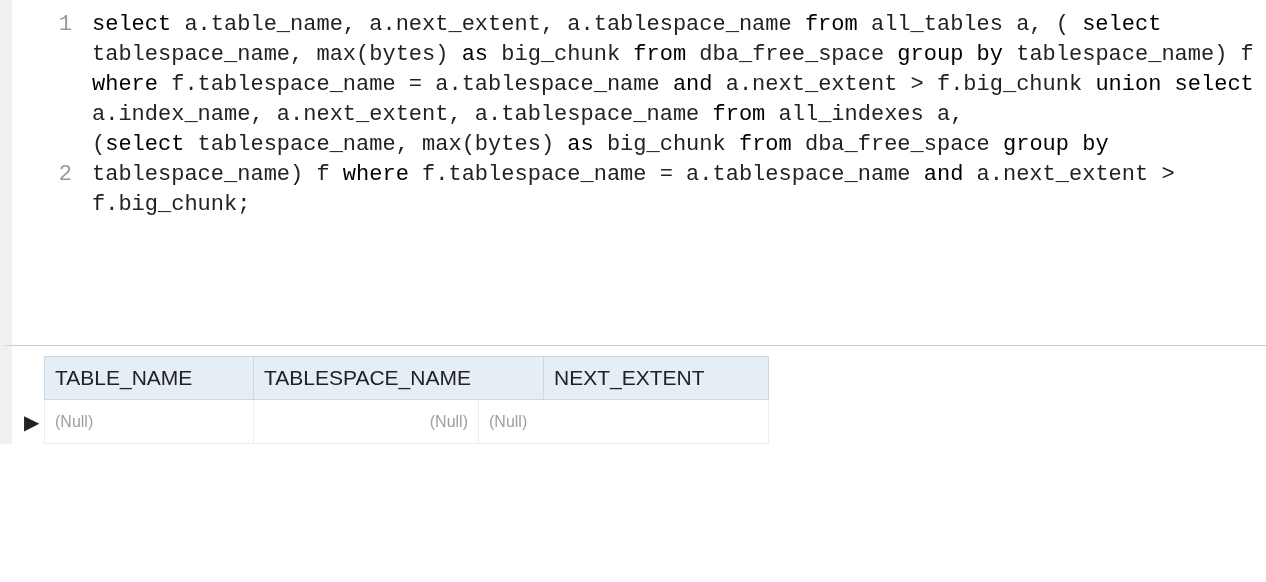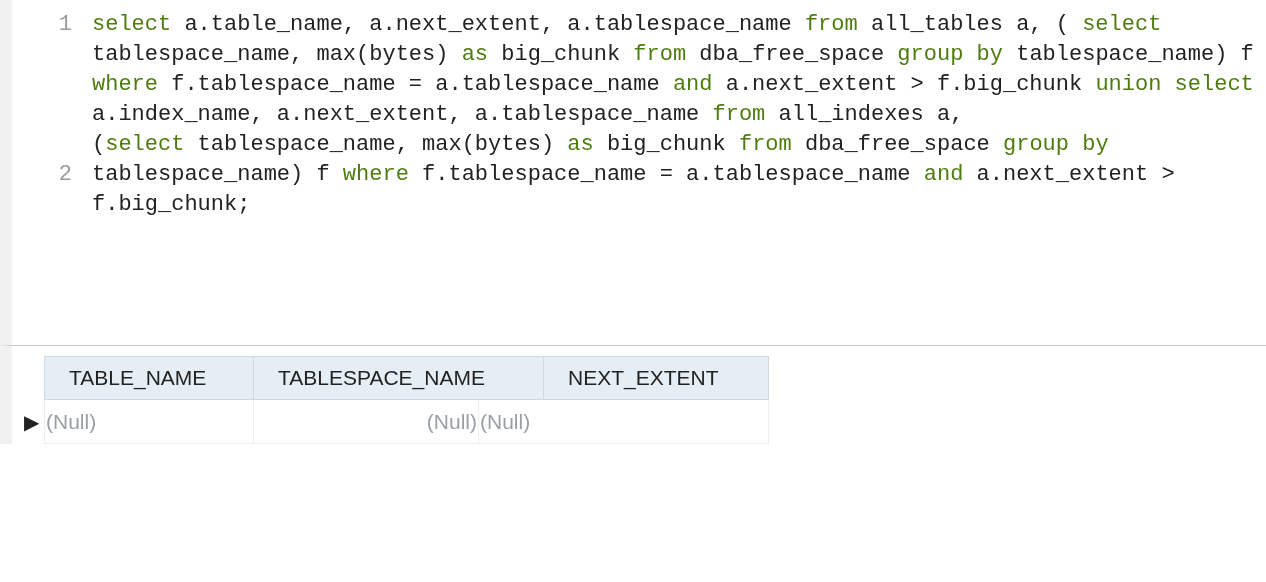--- a/index.html
+++ b/index.html
@@ -33,21 +33,21 @@
   .gutter .blank { height: 30px; }
   .code {
     flex: 1;
     font-family: Consolas, "Courier New", monospace;
     font-size: 22px;
     line-height: 30px;
     white-space: pre-wrap;
     word-break: break-word;
     color: #222;
   }
-  .kw { color: #4d7c0f; }
+  .kw { color: #000000; }
   .result-panel {
     border-top: 1px solid #c9c9c9;
     border-left: 12px solid #f1f1f1;
   }
   .tabs {
     display: flex;
     align-items: stretch;
     height: 45px;
     border-bottom: 1px solid #c9c9c9;
     background: #fff;
@@ -78,21 +78,21 @@
   .grid-header {
     display: flex;
     height: 44px;
     margin-left: 20px;
   }
   .gh {
     border: 1px solid #cfd8df;
     background: #e6eef5;
     display: flex;
     align-items: center;
-    padding-left: 24px;
+    padding-left: 10px;
     font-size: 21px;
     color: #222;
   }
   .gh.c1 { width: 210px; }
   .gh.c2 { width: 225px; border-left: none; }
   .gh.c3 { width: 290px; border-left: none; }
   .grid-row {
     display: flex;
     align-items: center;
     height: 44px;
@@ -104,23 +104,23 @@
     line-height: 44px;
     text-align: left;
     user-select: none;
   }
   .cell {
     height: 44px;
     border: 1px solid #ededed;
     border-top: none;
     display: flex;
     align-items: center;
-    padding: 0 1px;
+    padding: 0 10px;
     color: #9aa0a6;
-    font-size: 21px;
+    font-size: 16px;
   }
   .cell.c1 { width: 210px; }
   .cell.c2 { width: 225px; border-left: none; justify-content: flex-end; }
   .cell.c3 { width: 290px; border-left: none; }
 </style>
 </head>
 <body>
 
 <div class="editor-pane">
   <div class="gutter" id="gutter">

